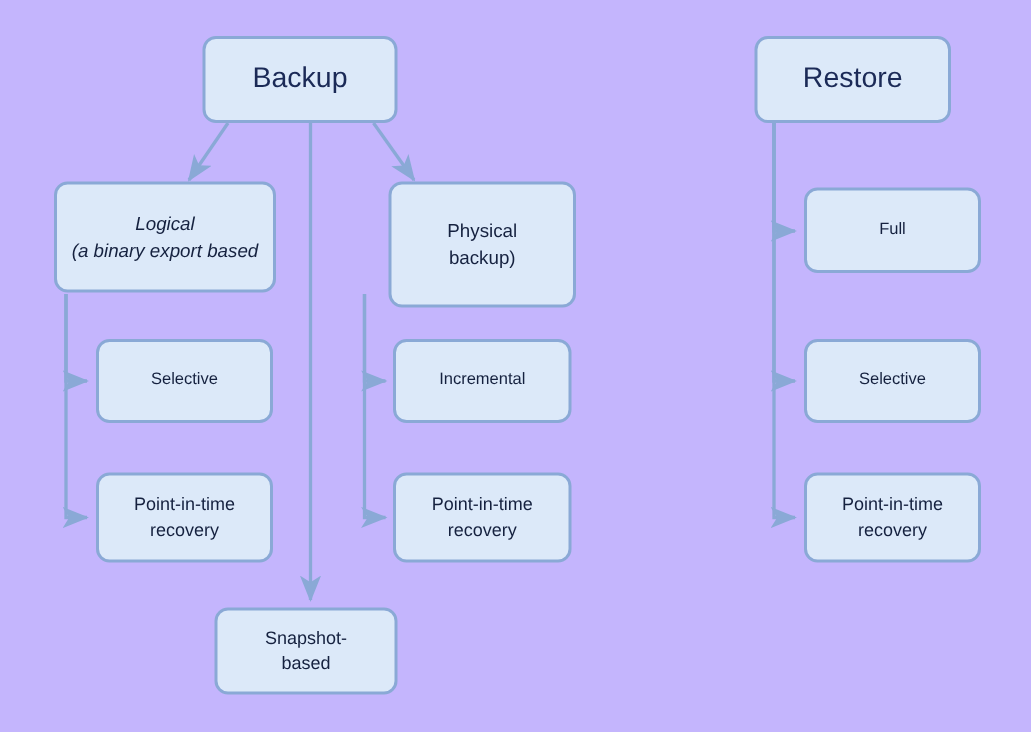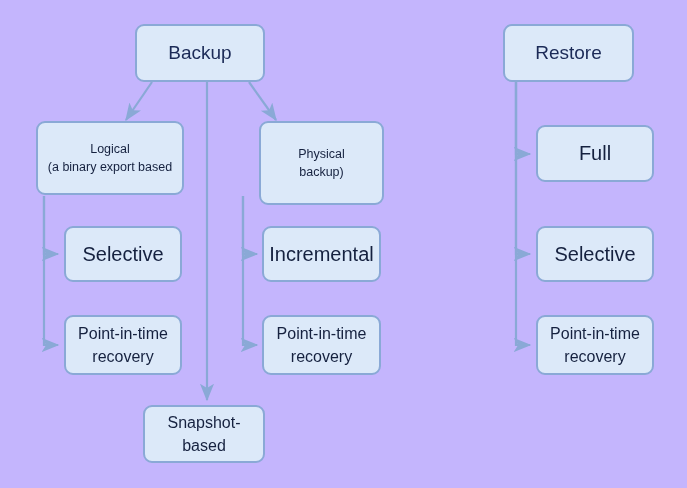--- a/index.html
+++ b/index.html
@@ -43,24 +43,24 @@
     line-height: 1.45;
   }
   .node-root {
     font-size: 19px;
     color: #1b2a57;
   }
   .node-heading {
     font-size: 12.5px;
   }
   .node-plain {
-    font-size: 20px;
+    font-size: 11px;
   }
   .node-multi {
-    font-size: 16px;
+    font-size: 12px;
   }
 </style>
 </head>
 <body>
 
 <div id="canvas">
 
   <svg id="edge-layer" viewBox="0 0 687 488" xmlns="http://www.w3.org/2000/svg">
     <defs>
       <marker id="arrow" markerWidth="9" markerHeight="9" refX="7.4" refY="3.2" orient="auto" markerUnits="strokeWidth">
@@ -86,21 +86,21 @@
 
     <path d="M 516 82 L 516 254 L 530 254" fill="none" stroke="#8aa9d6" stroke-width="2.2" marker-end="url(#arrow)"></path>
 
     <path d="M 516 82 L 516 345 L 530 345" fill="none" stroke="#8aa9d6" stroke-width="2.2" marker-end="url(#arrow)"></path>
   </svg>
 
   <div class="node node-root" style="left:135px; top:24px; width:130px; height:58px;">
     <span class="line">Backup</span>
   </div>
 
-  <div class="node node-heading" style="left:36px; top:121px; width:148px; height:74px;">
+  <div class="node node-heading" style="left:36px; top:121px; width:148px; height:74px;font-style:italic;">
     <span class="line">Logical</span>
     <span class="line">(a binary export based</span>
   </div>
 
   <div class="node node-heading" style="left:259px; top:121px; width:125px; height:84px;">
     <span class="line">Physical</span>
     <span class="line">backup)</span>
   </div>
 
   <div class="node node-plain" style="left:64px; top:226px; width:118px; height:56px;">

